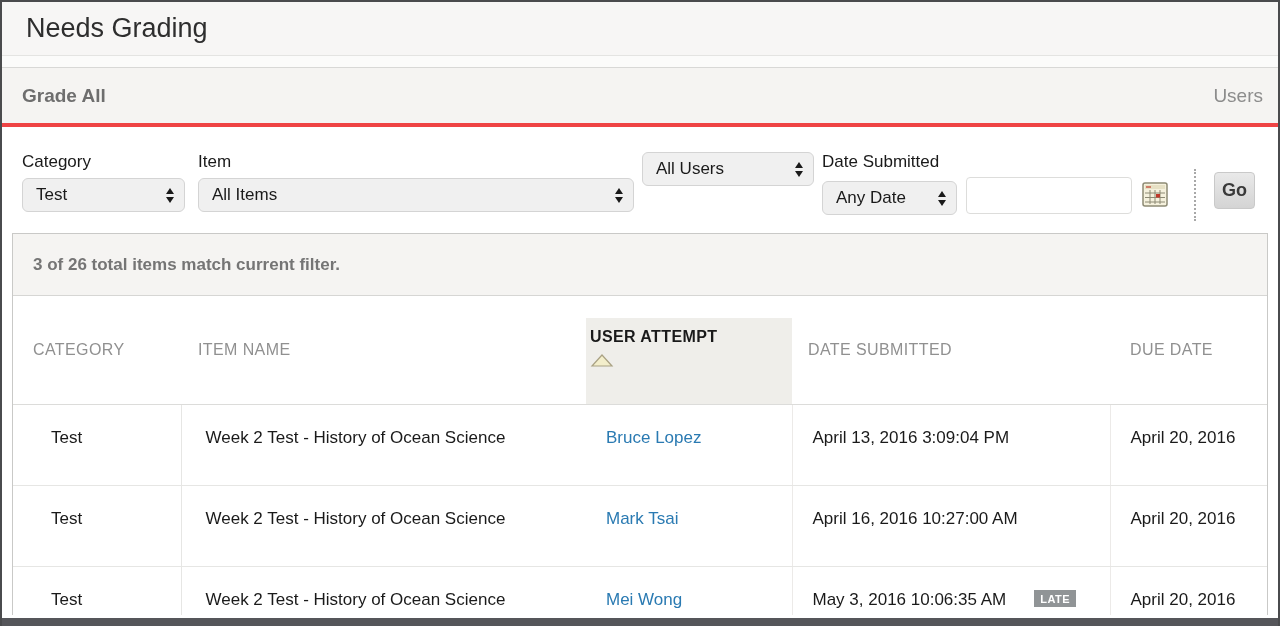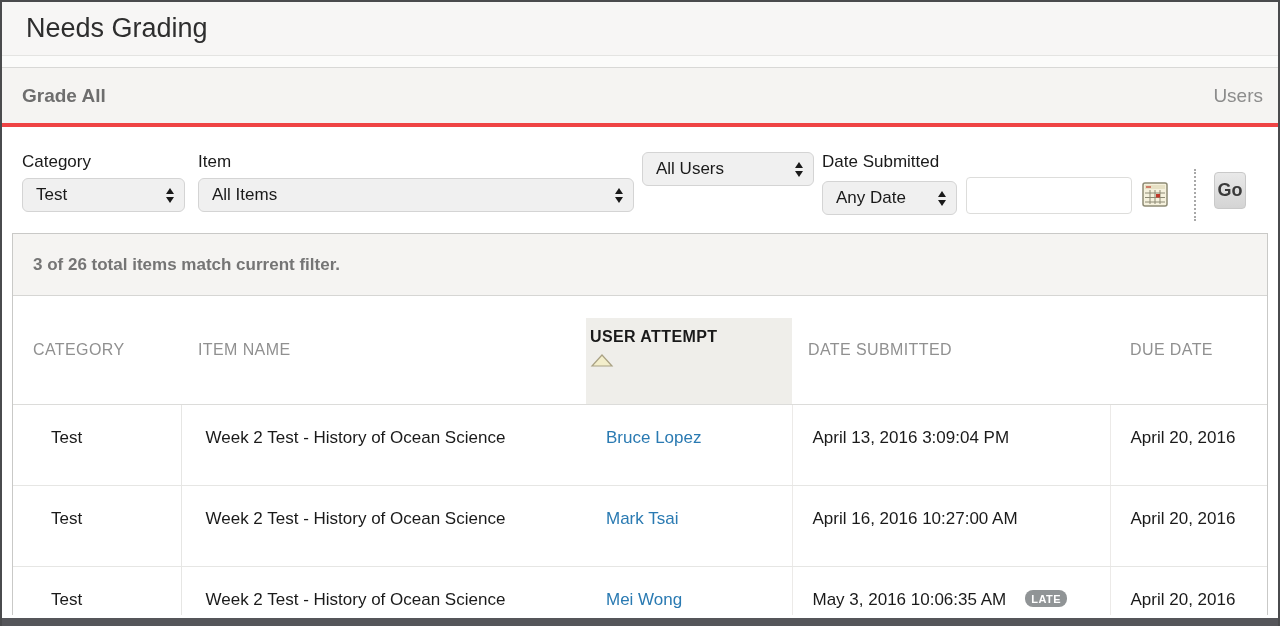--- a/index.html
+++ b/index.html
@@ -89,21 +89,21 @@
     border: none;
     cursor: pointer;
     padding: 0;
   }
   .vdivider {
     width: 0; height: 52px;
     border-left: 2px dotted #a8a8a8;
     margin: 17px 0 0 24px;
   }
   .go-btn {
-    width: 32px; height: 37px;
+    width: 41px; height: 37px;
     margin: 20px 0 0 18px;
     background: linear-gradient(#e9e9e9, #d4d4d4);
     border: 1px solid #c9c9c9;
     border-radius: 4px;
     font-size: 18px;
     font-weight: bold;
     color: #3a3a3a;
     cursor: pointer;
     font-family: inherit;
   }
@@ -165,22 +165,22 @@
   td.c-due  { padding-left: 20px; }
   .user-link { color: #2a7ab2; text-decoration: none; cursor: pointer; }
   .late-badge {
     display: inline-block;
     background: #909496;
     color: #ffffff;
     font-size: 11px;
     font-weight: bold;
     letter-spacing: 0.5px;
     padding: 3px 6px 2px 6px;
-    border-radius: 8px;
-    margin-left: 19px;
+    border-radius: 0;
+    margin-left: 28px;
     transform: translateY(-2px);
   }
   .bottom-edge {
     position: absolute;
     left: 0; right: 0; bottom: 0;
     height: 8px;
     background: #55565a;
   }
 </style>
 </head>

